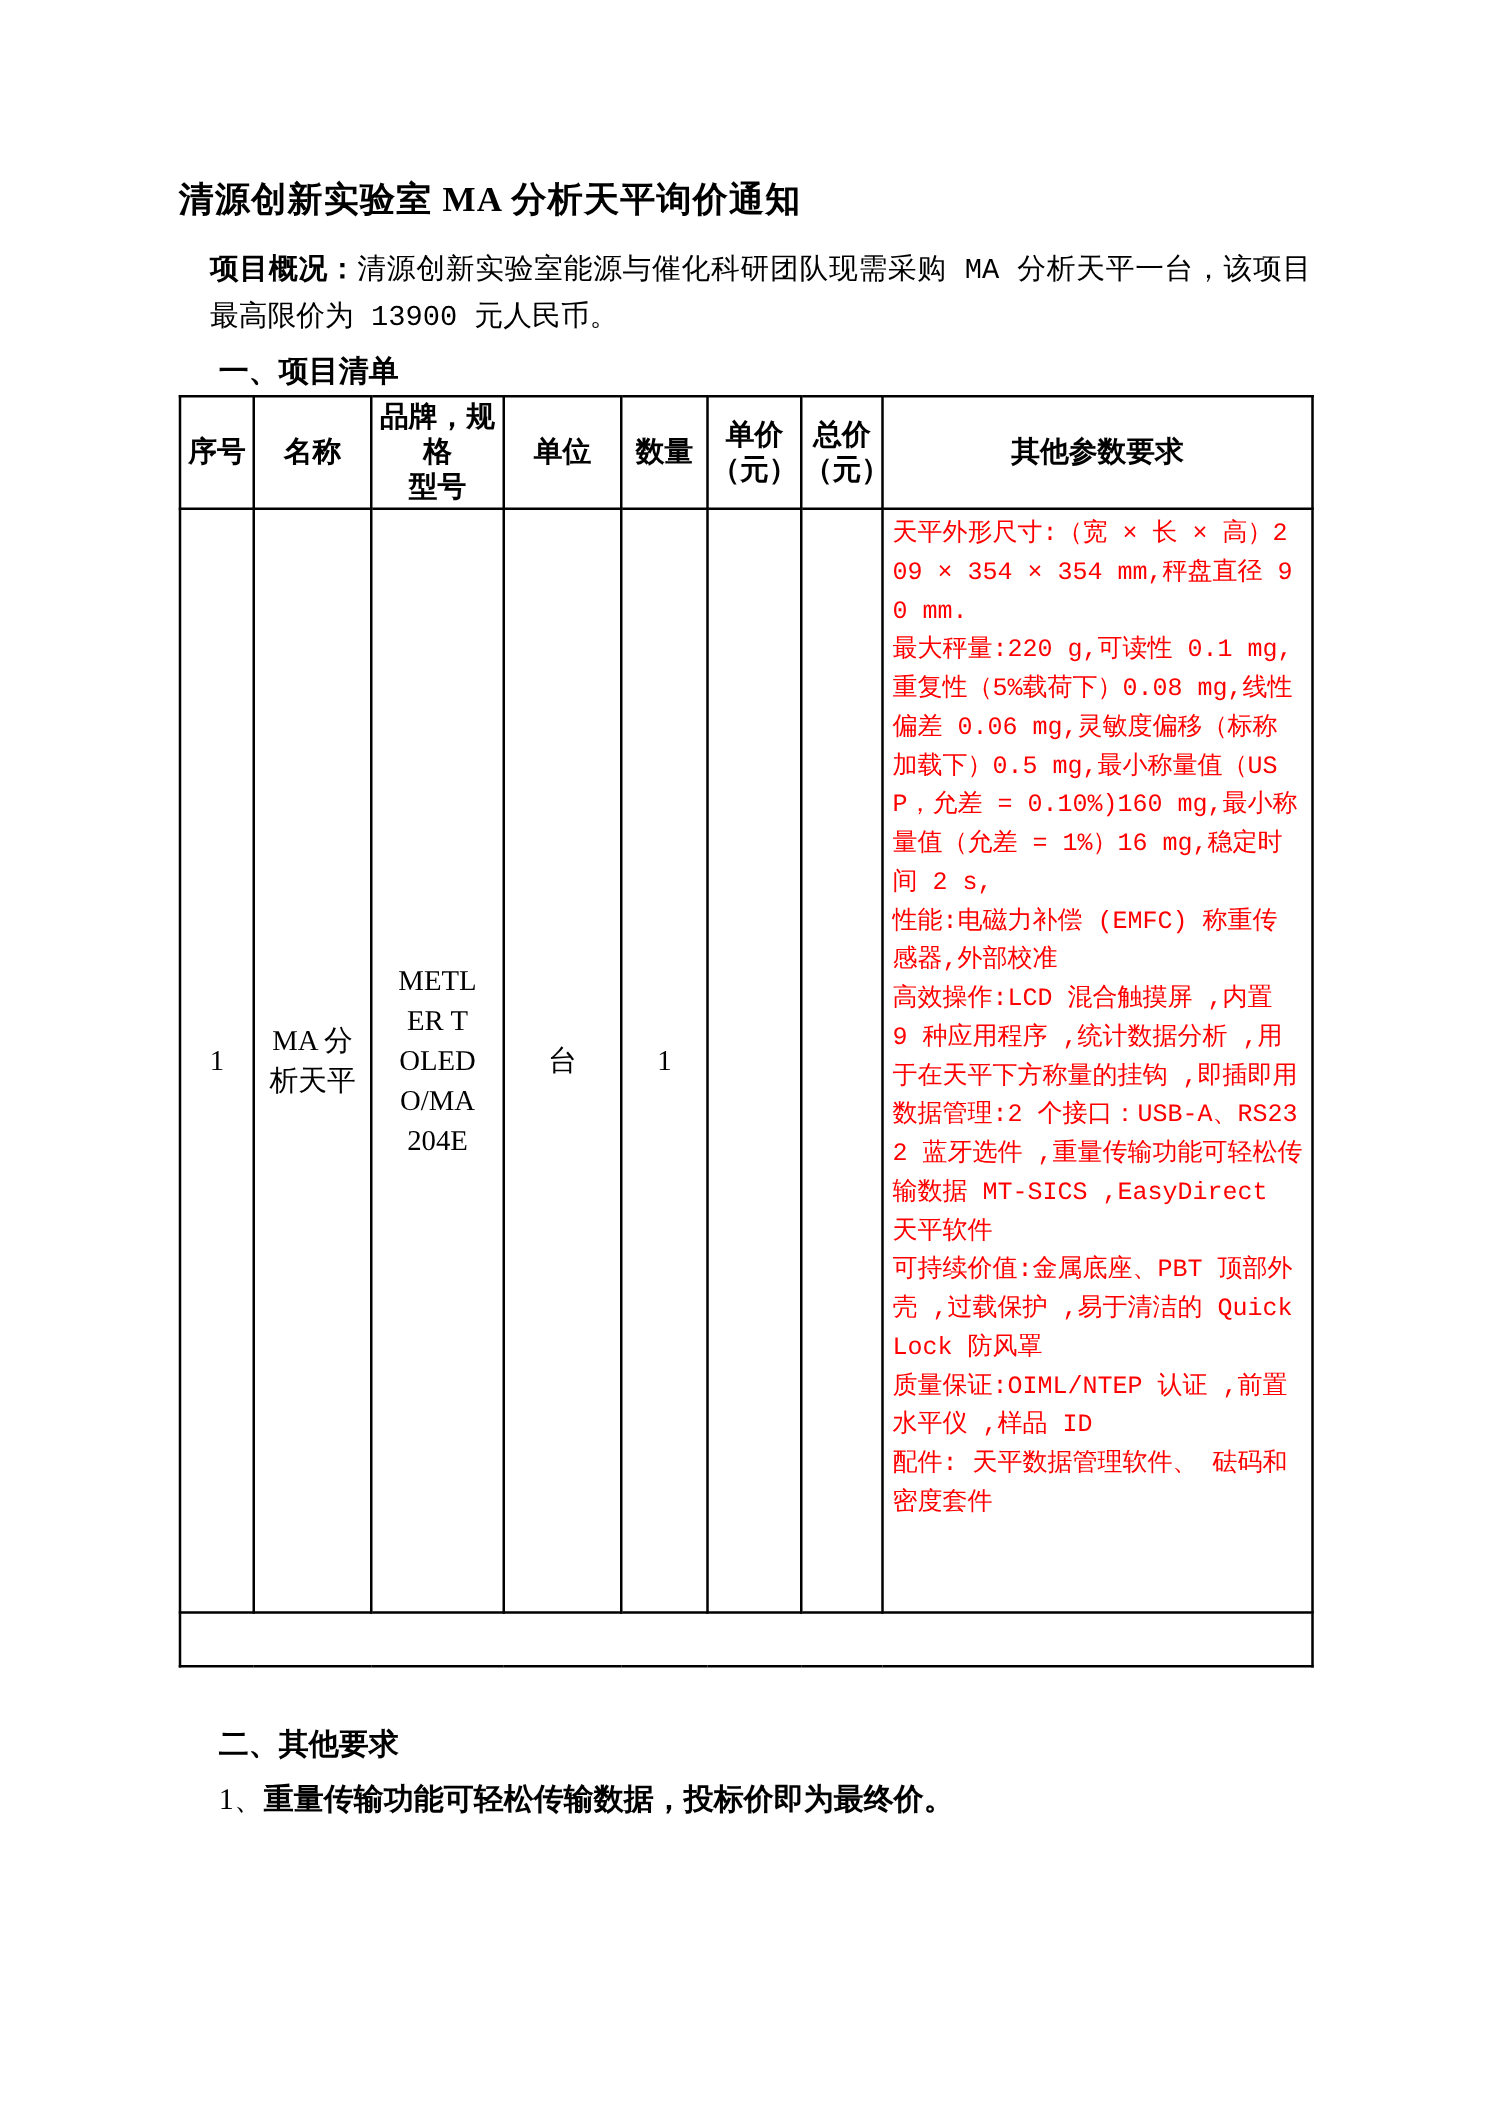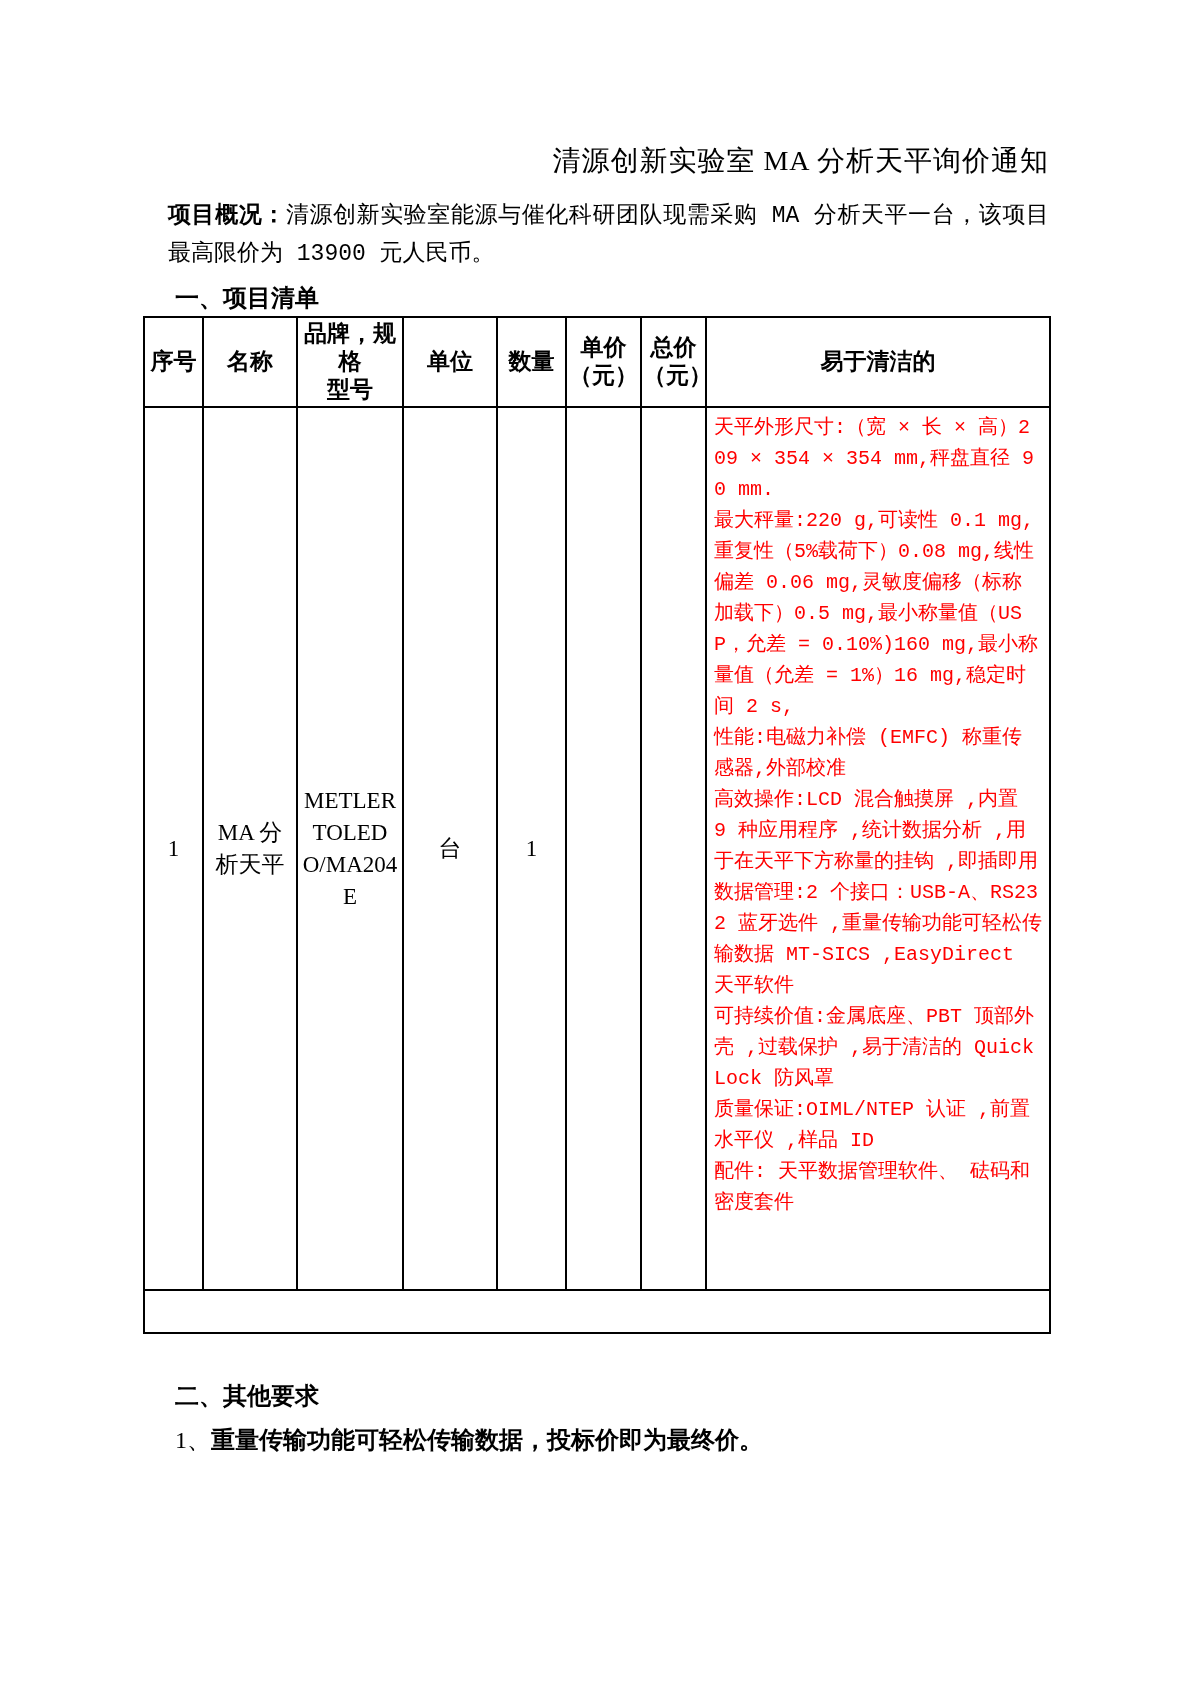--- a/index.html
+++ b/index.html
@@ -10,22 +10,22 @@
     box-sizing: border-box;
     padding: 143px 142px 0 143px;
     background: #ffffff;
     font-family: "Liberation Serif", "DejaVu Serif", serif;
     color: #000000;
     overflow: hidden;
   }
   h1.doc-title {
     font-size: 28px;
     line-height: 36px;
-    font-weight: normal;
-    text-align: right;
+    font-weight: bold;
+    text-align: left;
     margin: 0 0 18px 0;
     letter-spacing: 1px;
   }
   p.overview {
     font-size: 23px;
     line-height: 38px;
     margin: 0 0 10px 25px;
     text-align: justify;
     font-family: Liberation Mono, monospace;
   }
@@ -57,21 +57,21 @@
     line-height: 28px;
     padding: 2px 1px;
   }
   tr.data-row td {
     height: 883px;
     font-size: 23px;
     text-align: center;
     vertical-align: middle;
     line-height: 32px;
   }
-  tr.data-row td.brand-cell { word-break: break-all; padding: 2px 4px; }
+  tr.data-row td.brand-cell { word-break: break-all; padding: 2px 20px; }
   tr.data-row td.specs-cell {
     vertical-align: top;
     text-align: left;
     font-size: 20px;
     line-height: 31px;
     color: #ff0000;
     white-space: pre-line;
     padding: 4px 7px 4px 7px;
     word-break: break-all;
     font-family: Liberation Mono, monospace;
@@ -126,21 +126,21 @@
         <th>序号</th>
         <th>名称</th>
         <th>品牌，规格
 型号</th>
         <th>单位</th>
         <th>数量</th>
         <th>单价
 （元）</th>
         <th>总价
 （元）</th>
-        <th>易于清洁的</th>
+        <th>其他参数要求</th>
       </tr>
     </thead>
     <tbody>
       <tr class="data-row">
         <td>1</td>
         <td>MA 分析天平</td>
         <td class="brand-cell">METLER TOLEDO/MA204E</td>
         <td>台</td>
         <td>1</td>
         <td></td>

